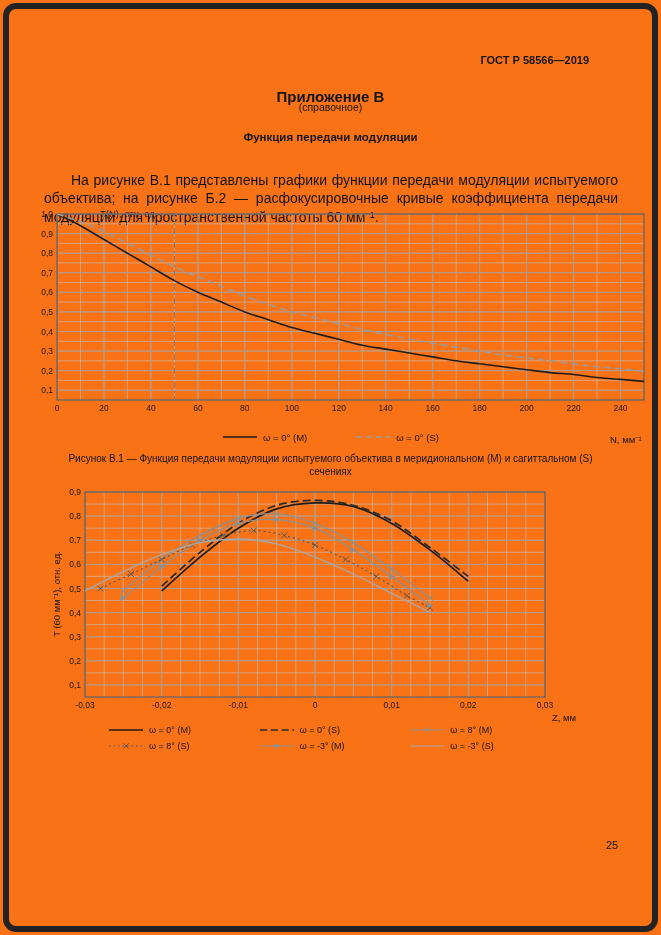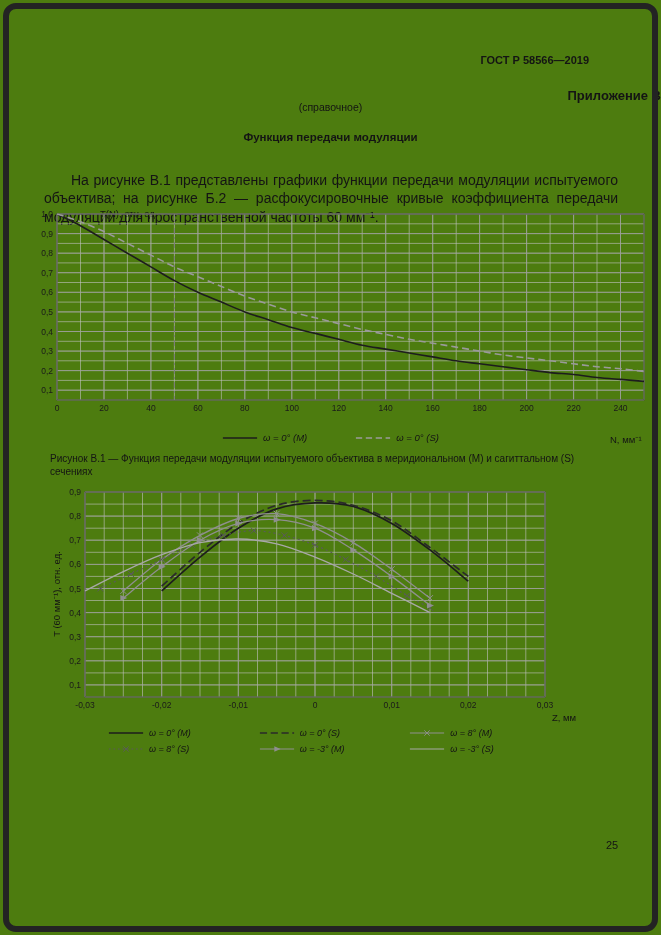--- a/index.html
+++ b/index.html
@@ -1,44 +1,44 @@
 <!DOCTYPE html>
 <html><head>
 <meta charset="utf-8">
 <style>
   html,body{margin:0;padding:0;}
   body{
     width:661px;height:935px;position:relative;overflow:hidden;
     background:#1c1c1c;
     font-family:"Liberation Sans",sans-serif;color:#141414;
   }
-  .page{position:absolute;inset:0;background:#4d7c0f;}
+  .page{position:absolute;inset:0;background:#f97316;}
   .frame{position:absolute;inset:3px;border:6px solid #232323;border-radius:13px;pointer-events:none;z-index:9;}
   .abs{position:absolute;}
   .doc-header{top:54px;left:0;right:72px;text-align:right;font-size:11px;font-weight:bold;}
-  .annex-title{top:88px;left:0;width:100%;text-align:right;font-size:13px;font-weight:bold;}
+  .annex-title{top:88px;left:0;width:100%;text-align:center;font-size:15px;font-weight:bold;}
   .annex-sub{top:101px;left:0;width:100%;text-align:center;font-size:10.5px;}
   .section-title{top:131px;left:0;width:100%;text-align:center;font-size:11.5px;font-weight:bold;}
   .intro{top:157px;left:44px;width:574px;font-size:14px;line-height:1.32;text-align:justify;text-indent:27px;}
   .axis-label{font-size:9.5px;color:#141414;white-space:nowrap;}
   .ylabel1{top:208px;left:100px;}
   .xlabel1{top:433px;left:610px;}
   .ylabel2{top:594px;left:56px;transform:translate(-50%,-50%) rotate(-90deg);}
   .xlabel2{top:712px;left:552px;}
   .chart-svg{position:absolute;}
   #chart1{left:35px;top:206px;width:615px;height:224px;}
   #chart2{left:60px;top:484px;width:520px;height:250px;}
   .tick{font-size:8.5px;fill:#1a1a1a;font-family:"Liberation Sans",sans-serif;}
   .legend{display:flex;align-items:center;font-size:9.5px;}
   .legend1{top:432px;left:0;width:100%;justify-content:center;gap:48px;}
   .legend2{top:725px;left:108px;width:452px;flex-wrap:wrap;font-size:9px;}
   .legend2 .lg-item{flex:0 0 33.33%;box-sizing:border-box;height:16px;}
-  .lg-item{display:flex;align-items:center;gap:5px;font-style:italic;}
+  .lg-item{display:flex;align-items:flex-start;gap:5px;}
   .lg-sample{width:36px;height:10px;flex:0 0 auto;}
-  .caption{left:50px;width:561px;font-size:10px;line-height:1.3;}
+  .caption{left:50px;width:561px;text-align:center;font-size:10px;line-height:1.3;}
   .caption1{top:452px;}
   .caption2{top:761px;}
   .page-number{top:839px;left:566px;font-size:11px;margin-left:40px;}
 </style>
 </head>
 <body>
 
 <div class="page">
 
   <div class="abs doc-header">ГОСТ Р 58566—2019</div>

